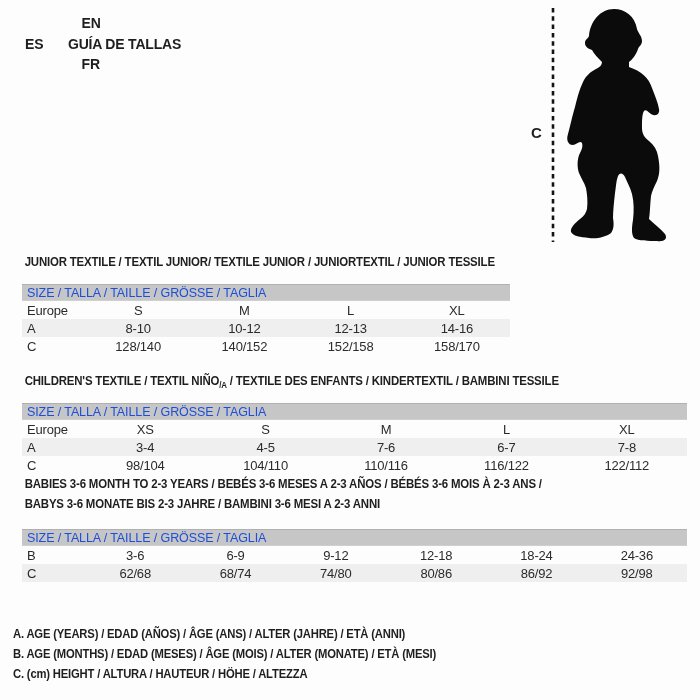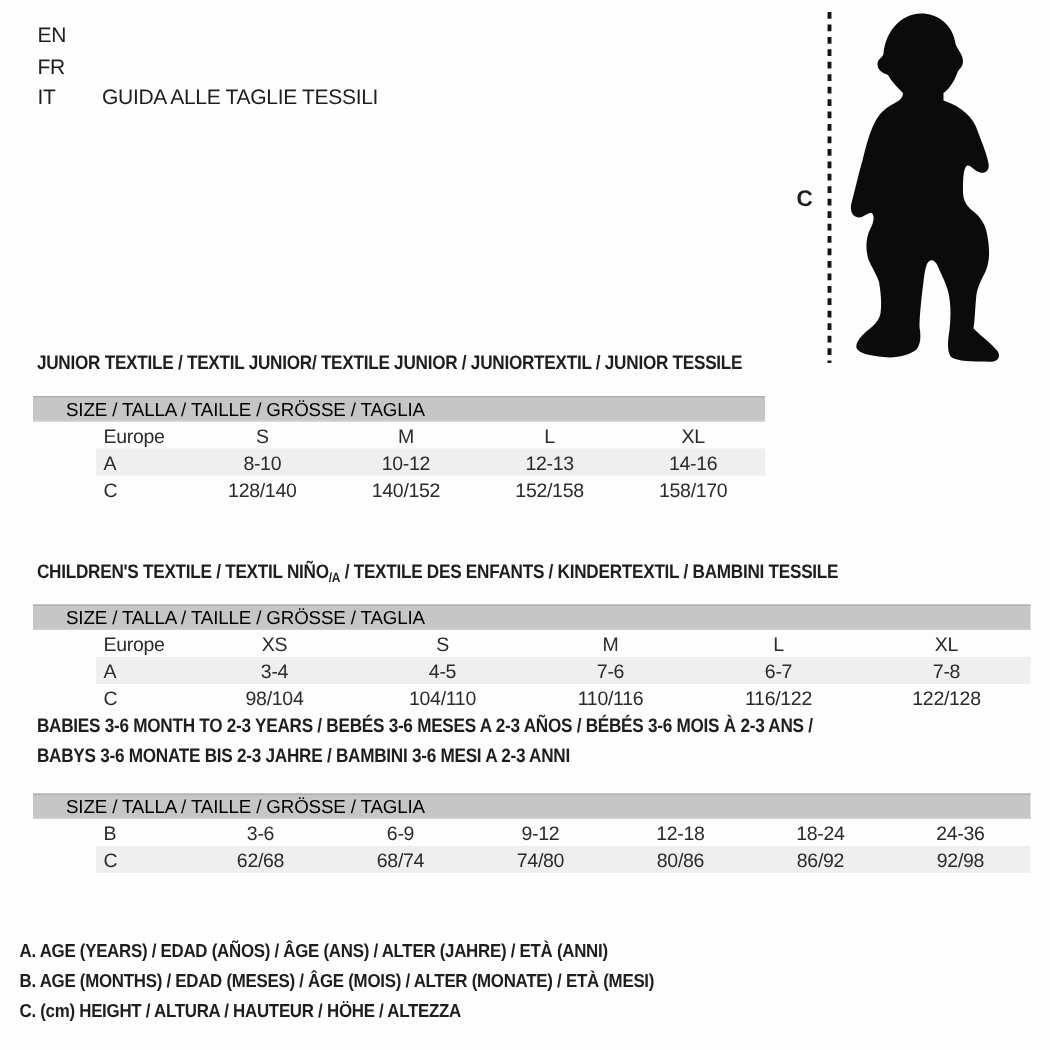--- a/index.html
+++ b/index.html
@@ -6,65 +6,65 @@
   .canvas{
     position:relative;width:700px;height:700px;overflow:hidden;
     background:var(--bg,#fdfdfd);
     font-family:"Liberation Sans",sans-serif;
     color:var(--ink,#1e1e1e);
     -webkit-font-smoothing:antialiased;
   }
   
   .lang-list{position:absolute;left:25px;top:13px;}
   .lang-row{display:flex;height:20.5px;align-items:center;
-    font-weight:400;font-size:14px;letter-spacing:-0.2px;}
+    font-weight:700;font-size:14px;letter-spacing:-0.2px;justify-content:center;}
   .lang-code{width:43px;}
   
   .figure{position:absolute;left:530px;top:5px;width:166px;height:243px;}
   .measure-label{position:absolute;left:1px;top:119px;font-size:15px;font-weight:700;}
   .figure-svg{position:absolute;left:0;top:0;width:166px;height:243px;}
   
   .size-table{position:absolute;left:22px;}
-  .t1{top:234px;width:488px;}
+  .t1{top:254px;width:488px;}
   .t2{top:373px;width:665px;}
   .t3{top:474px;width:665px;}
   .table-title{font-size:13px;font-weight:700;letter-spacing:-0.2px;line-height:16px;
     padding-left:3px;margin-bottom:14px;transform:scaleX(0.88);transform-origin:0 0;white-space:nowrap;}
   .t2 .table-title{margin-bottom:13px;}
   .t3 .table-title{line-height:20px;margin-bottom:15px;}
   .sub{font-size:9px;position:relative;top:3px;}
   .table-header{height:17px;line-height:16px;box-sizing:border-box;
     background:var(--bar,#c6c6c6);
     border-top:1px solid #b0b0b0;border-bottom:1px solid #cfcfcf;
-    padding-left:22px;font-size:12.5px;letter-spacing:-0.1px;color:#000000;}
-  .trow{display:flex;height:18px;align-items:center;font-size:13px;letter-spacing:-0.2px;color:#2b2b2b;margin-left:42px;}
+    padding-left:5px;font-size:12.5px;letter-spacing:-0.1px;color:#1d4ed8;}
+  .trow{display:flex;height:18px;align-items:center;font-size:13px;letter-spacing:-0.2px;color:#2b2b2b;}
   .trow.shaded{background:var(--shade,#efefef);}
   .cell{white-space:nowrap;}
   .cell.label{width:63px;padding-left:5px;box-sizing:border-box;}
   .cell.val{flex:1;text-align:center;}
   
   .footnotes{position:absolute;left:13px;top:624px;}
   .fn-line{height:20px;line-height:20px;font-size:12.5px;font-weight:700;letter-spacing:-0.2px;
     transform:scaleX(0.9);transform-origin:0 50%;white-space:nowrap;}
 </style>
 </head>
 <body>
 
 <div class="canvas" style="--bg: #fdfdfd; --bar: #c6c6c6; --shade: #efefef; --ink: #1e1e1e;">
 
   <div class="lang-list">
       <div class="lang-row">
         <span class="lang-code">EN</span>
       </div>
       <div class="lang-row">
+        <span class="lang-code">ES</span>
+        <span class="lang-label">GUÍA DE TALLAS</span>
+      </div>
+      <div class="lang-row">
         <span class="lang-code">FR</span>
-      </div>
-      <div class="lang-row">
-        <span class="lang-code">IT</span>
-        <span class="lang-label">GUIDA ALLE TAGLIE TESSILI</span>
       </div>
     </div>
 
   <div class="figure">
     <span class="measure-label">C</span>
     <svg class="figure-svg" viewBox="0 0 166 243" aria-hidden="true">
       <line x1="23" y1="3" x2="23" y2="237" stroke="#141414" stroke-width="2.6" stroke-dasharray="4.5,3.8"></line>
       <path fill="#0b0b0b" d="
         M84,4
         C95,4 105,11 107,24
@@ -160,21 +160,21 @@
         <span class="cell val">7-6</span>
         <span class="cell val">6-7</span>
         <span class="cell val">7-8</span>
       </div>
       <div class="trow">
         <span class="cell label">C</span>
         <span class="cell val">98/104</span>
         <span class="cell val">104/110</span>
         <span class="cell val">110/116</span>
         <span class="cell val">116/122</span>
-        <span class="cell val">122/128</span>
+        <span class="cell val">122/112</span>
       </div>
     </section>
   <section class="size-table t3">
       <div class="table-title">
         <div class="title-line"><span>BABIES 3-6 MONTH TO 2-3 YEARS / BEBÉS 3-6 MESES A 2-3 AÑOS / BÉBÉS 3-6 MOIS À 2-3 ANS /</span></div>
         <div class="title-line"><span>BABYS 3-6 MONATE BIS 2-3 JAHRE / BAMBINI 3-6 MESI A 2-3 ANNI</span></div>
       </div>
       <div class="table-header">SIZE / TALLA / TAILLE / GRÖSSE / TAGLIA</div>
       <div class="trow">
         <span class="cell label">B</span>

